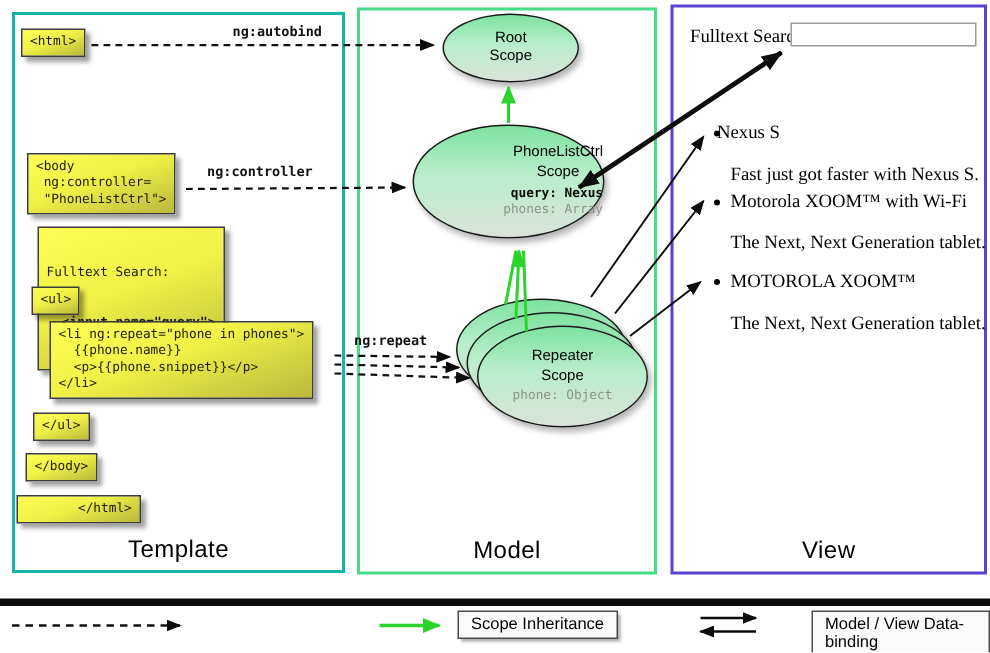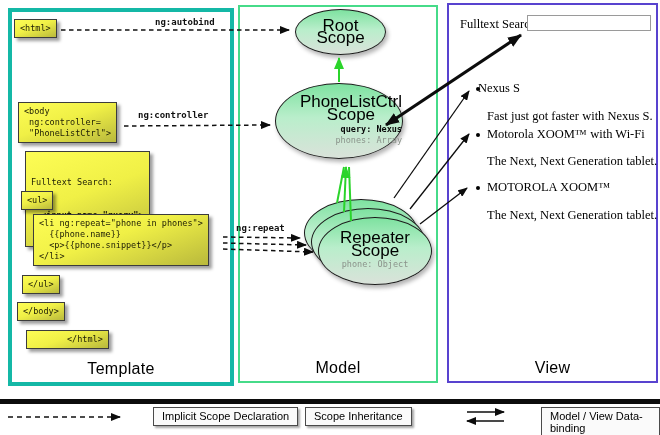--- a/index.html
+++ b/index.html
@@ -1,39 +1,39 @@
 <!DOCTYPE html>
 <html><head>
 <meta charset="utf-8">
 <style>
   html,body{margin:0;padding:0;background:#fff;}
   #stage{position:relative;width:660px;height:435px;background:#fff;overflow:hidden;
          font-family:"Liberation Sans",sans-serif;}
   .colbox{position:absolute;background:#fff;}
-  #template-box{left:8px;top:8px;width:218px;height:370px;border:4px solid #14b8a6;}
+  #template-box{left:8px;top:8px;width:218px;height:370px;border:2px solid #14b8a6;}
   #model-box{left:238px;top:5px;width:196px;height:374px;border:2px solid #46db89;}
   #view-box{left:447px;top:3px;width:207px;height:376px;border:2px solid #5843cf;}
   .col-title{position:absolute;bottom:4px;left:0;right:0;text-align:center;
              font-size:16px;color:#000;letter-spacing:.3px;}
   
   .code{position:absolute;white-space:pre;font-family:"DejaVu Sans Mono",monospace;
         font-size:8.5px;line-height:11px;color:#1c1c05;padding:3px 5px;
         background:linear-gradient(160deg,#fdfd55 0%,#f0f046 45%,#b9b93c 100%);
         border:1.5px solid #3c3c3c;box-shadow:3px 3px 3px rgba(0,0,0,.38);}
   .codeline{white-space:pre;}
   .bold-code{font-weight:bold;}
   
   .arrow-label{position:absolute;font-family:"DejaVu Sans Mono",monospace;
                font-size:9px;font-weight:bold;color:#111;}
   
   .scope{position:absolute;border:1.5px solid #1b1b1b;border-radius:50%;
          background:linear-gradient(180deg,#7ee2a0 0%,#b9eecb 45%,#dae2da 100%);
          box-shadow:2px 3px 4px rgba(0,0,0,.30);
          display:flex;flex-direction:column;align-items:center;justify-content:center;}
-  .scope-title{font-size:17px;line-height:12.5px;text-align:center;color:#000;}
+  .scope-title{font-size:10px;line-height:12.5px;text-align:center;color:#000;}
   .scope-prop{font-family:"DejaVu Sans Mono",monospace;font-size:8.5px;line-height:11px;}
   .prop-bold{font-weight:bold;color:#0a0a0a;}
   .prop-gray{color:#8b938b;}
   
   .serif{font-family:"Liberation Serif",serif;font-size:12.5px;color:#000;position:absolute;}
   #fulltext-input{position:absolute;left:527px;top:15px;width:118px;height:14px;
                   border:1.5px solid #9a9a9a;background:#fff;padding:0 2px;font-size:11px;}
   .bullet-dot{position:absolute;width:4px;height:4px;border-radius:50%;background:#000;}
   
   #legend-bar{position:absolute;left:0;top:399px;width:660px;height:5px;background:#0c0c0c;}
@@ -64,21 +64,21 @@
     <div class="codeline">Fulltext Search:</div>
     <div class="codeline bold-code">  &lt;input name="query"&gt;</div>
   </div>
   <div class="code" style="left:21px;top:191px;">&lt;ul&gt;</div>
   <div class="code" style="left:33px;top:214px;">&lt;li ng:repeat="phone in phones"&gt;
   {{phone.name}}
   &lt;p&gt;{{phone.snippet}}&lt;/p&gt;
 &lt;/li&gt;</div>
   <div class="code" style="left:22px;top:275px;">&lt;/ul&gt;</div>
   <div class="code" style="left:17px;top:302px;">&lt;/body&gt;</div>
-  <div class="code" style="left:26px;top:330px;padding-left:40px;">&lt;/html&gt;</div>
+  <div class="code" style="left:11px;top:330px;padding-left:40px;">&lt;/html&gt;</div>
 
   <div class="arrow-label" style="left:155px;top:17px;">ng:autobind</div>
   <div class="arrow-label" style="left:138px;top:110px;">ng:controller</div>
   <div class="arrow-label" style="left:236px;top:223px;">ng:repeat</div>
 
   <div class="scope" style="left:295px;top:9px;width:89px;height:44px;">
     <div class="scope-title">
       <span>Root</span><br><span>Scope</span>
     </div>
   </div>
@@ -155,17 +155,16 @@
 
     <g fill="none">
       <line x1="8" y1="417" x2="120" y2="417" stroke="#111" stroke-width="1.6" stroke-dasharray="5,4" marker-end="url(#mB)"></line>
       <line x1="253" y1="417" x2="293" y2="417" stroke="#2bd42b" stroke-width="2.4" marker-end="url(#mG)"></line>
       <line x1="467" y1="412" x2="504" y2="412" stroke="#0c0c0c" stroke-width="1.6" marker-end="url(#mB)"></line>
       <line x1="504" y1="421" x2="467" y2="421" stroke="#0c0c0c" stroke-width="1.6" marker-end="url(#mB)"></line>
     </g>
   </svg>
 
   <div id="legend-bar"></div>
-  <div class="legend-box" style="left:153px;">Implicit Scope Declaration</div>
   <div class="legend-box" style="left:305px;">Scope Inheritance</div>
   <div class="legend-box" style="left:541px;">Model / View Data-binding</div>
 
 </div>
 
 </body></html>

